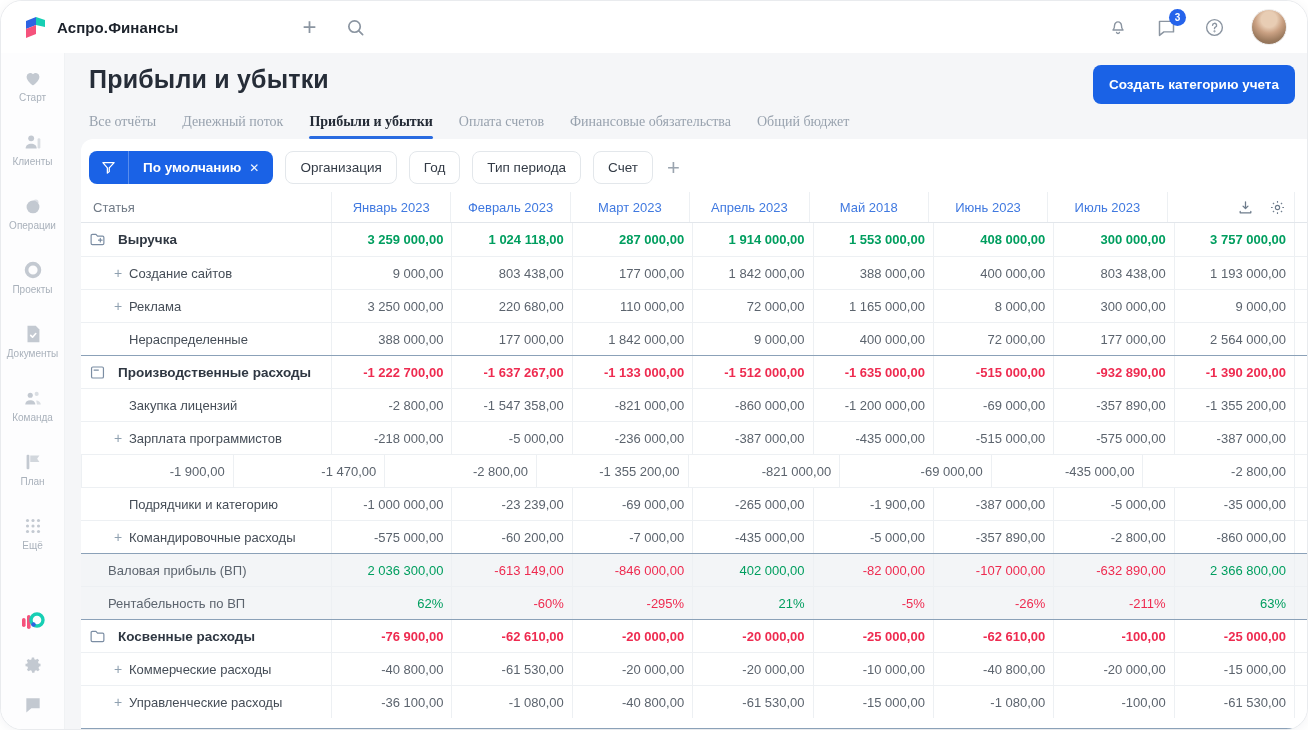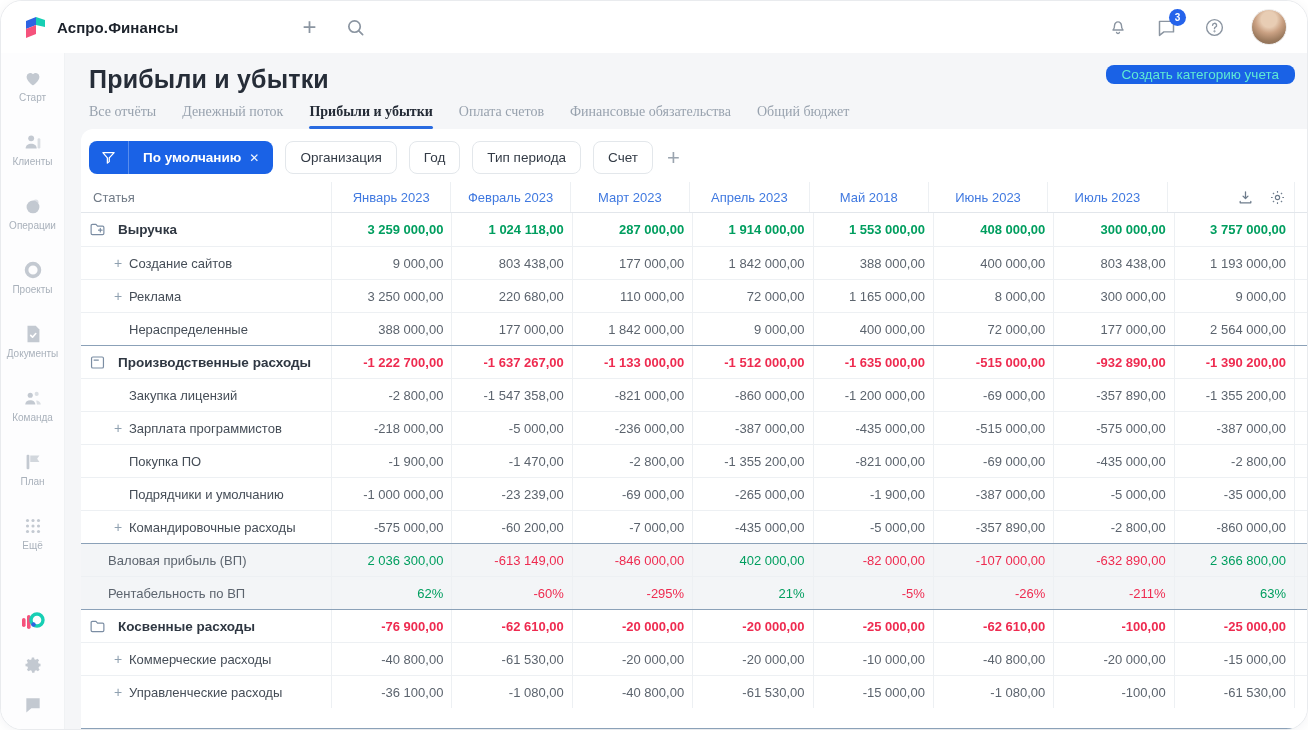--- a/index.html
+++ b/index.html
@@ -31,22 +31,22 @@
   .side-item{display:flex;flex-direction:column;align-items:center;gap:3px;cursor:pointer;width:100%;}
   .side-item svg{color:#c3c9d1;}
   .side-label{font-size:10px;color:#a9b1bb;}
   .side-bottom{margin-top:auto;display:flex;flex-direction:column;align-items:center;gap:20px;}
   .side-ico{color:#c3c9d1;cursor:pointer;display:flex;}
   
   .main{flex:1;min-width:0;background:#f5f6f8;display:flex;flex-direction:column;}
   .page-head{padding:12px 12px 0 24px;}
   .title-row{display:flex;align-items:flex-start;}
   .page-title{font-size:25px;font-weight:600;color:#262d38;letter-spacing:.2px;}
-  .create-btn{margin-left:auto;background:var(--accent);color:#5eead4;font-size:13.5px;font-weight:400;border:none;
-    border-radius:8px;padding:2px 16px;cursor:pointer;font-family:inherit;}
+  .create-btn{margin-left:auto;background:var(--accent);color:#ffffff;font-size:13.5px;font-weight:700;border:none;
+    border-radius:8px;padding:12px 16px;cursor:pointer;font-family:inherit;}
   .tabs{display:flex;gap:26px;margin-top:10px;font-family:Liberation Serif, serif;}
   .tab{font-size:14px;color:#98a2ae;padding-bottom:9px;cursor:pointer;position:relative;white-space:nowrap;}
   .tab.active{color:#242b36;font-weight:600;}
   .tab.active::after{content:"";position:absolute;left:0;right:0;bottom:0;height:3px;border-radius:2px;background:#2a6be0;}
   
   .card{flex:1;min-height:0;background:#fff;margin-left:16px;border-radius:12px 0 0 0;display:flex;flex-direction:column;overflow:hidden;}
   .filter-row{display:flex;align-items:center;gap:12px;padding:12px 16px 8px 8px;}
   .filter-default{display:flex;align-items:stretch;background:var(--accent);border-radius:8px;overflow:hidden;cursor:pointer;height:33px;}
   .fd-ico{width:40px;display:flex;align-items:center;justify-content:center;color:#fff;border-right:1px solid rgba(255,255,255,.28);}
   .fd-text{display:flex;align-items:center;gap:8px;padding:0 14px;color:#fff;font-size:13.5px;font-weight:600;}
@@ -408,38 +408,34 @@
                 <div class="cell-val">-5 000,00</div>
                 <div class="cell-val">-236 000,00</div>
                 <div class="cell-val">-387 000,00</div>
                 <div class="cell-val">-435 000,00</div>
                 <div class="cell-val">-515 000,00</div>
                 <div class="cell-val">-575 000,00</div>
                 <div class="cell-val">-387 000,00</div>
                 <div class="cell-stub"></div>
               </div>
               <div class="trow row-child">
-                <div class="cell-label">
-                  <span class="plus"></span>
-                  <span class="lab">Покупка ПО</span>
-                </div>
                 <div class="cell-val">-1 900,00</div>
                 <div class="cell-val">-1 470,00</div>
                 <div class="cell-val">-2 800,00</div>
                 <div class="cell-val">-1 355 200,00</div>
                 <div class="cell-val">-821 000,00</div>
                 <div class="cell-val">-69 000,00</div>
                 <div class="cell-val">-435 000,00</div>
                 <div class="cell-val">-2 800,00</div>
                 <div class="cell-stub"></div>
               </div>
               <div class="trow row-child">
                 <div class="cell-label">
                   <span class="plus"></span>
-                  <span class="lab">Подрядчики и умолчанию</span>
+                  <span class="lab">Подрядчики и категорию</span>
                 </div>
                 <div class="cell-val">-1 000 000,00</div>
                 <div class="cell-val">-23 239,00</div>
                 <div class="cell-val">-69 000,00</div>
                 <div class="cell-val">-265 000,00</div>
                 <div class="cell-val">-1 900,00</div>
                 <div class="cell-val">-387 000,00</div>
                 <div class="cell-val">-5 000,00</div>
                 <div class="cell-val">-35 000,00</div>
                 <div class="cell-stub"></div>

